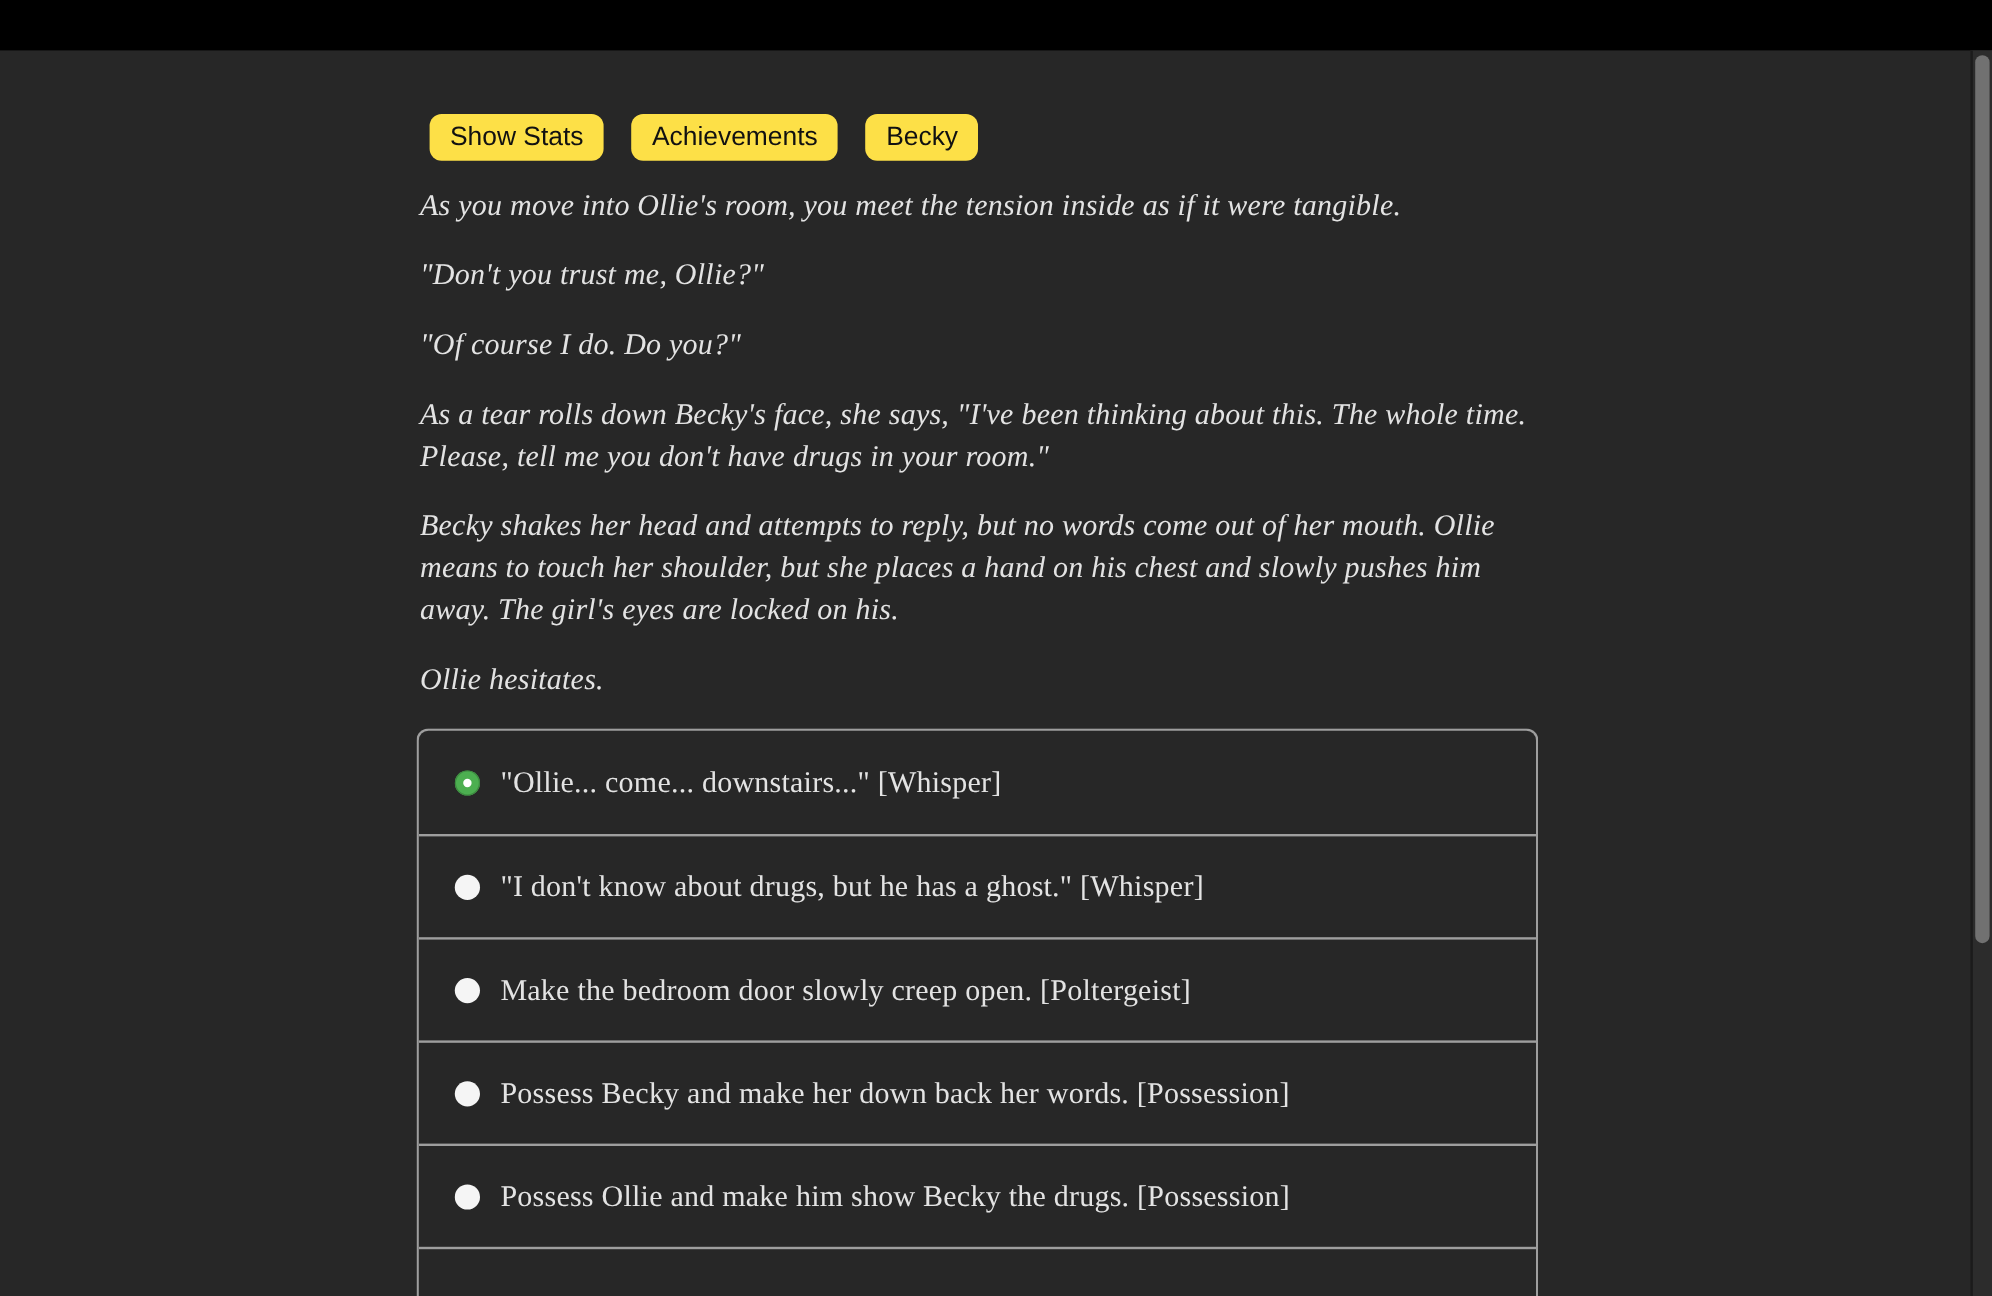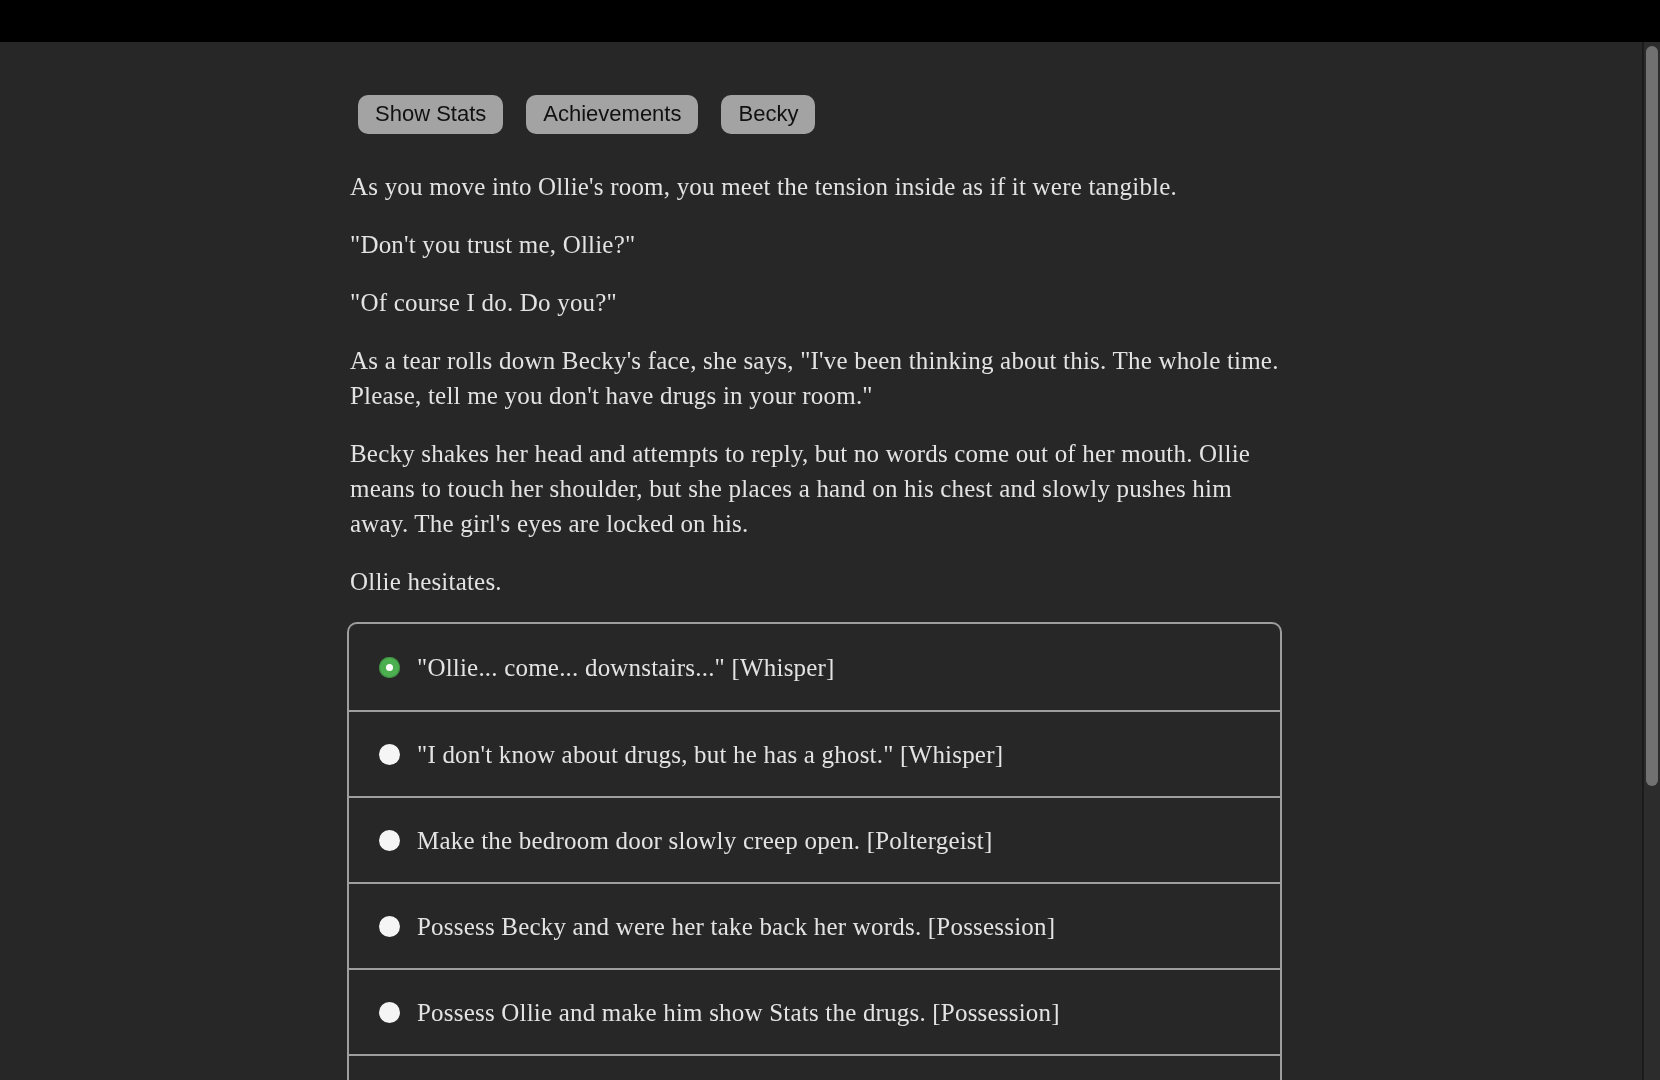--- a/index.html
+++ b/index.html
@@ -27,28 +27,28 @@
   }
   
   .content {
     margin-left:347px; width:935px;
   }
   .toolbar {
     margin-top:53px; margin-left:11px;
     display:flex; gap:23px;
   }
   .btn {
-    background:#a3a3a3; color:#111111;
+    background:#fde047; color:#111111;
     font-family:"Liberation Sans", sans-serif;
     font-size:22px; line-height:1;
     padding:8px 17px 9px;
     border:none; border-radius:10px;
     cursor:pointer; white-space:nowrap;
   }
-  .story { margin-top:35px; padding-left:3px; }
+  .story { margin-top:20px; padding-left:3px;font-style:italic; }
   .story p {
     font-size:25px; line-height:35px;
     margin-bottom:23px;
     letter-spacing:0.2px;
   }
   
   .choice-box {
     border:2px solid #9e9e9e;
     border-bottom:none;
     border-radius:10px 10px 0 0;
@@ -110,24 +110,24 @@
     <div class="choice-row">
       <span class="radio"></span>
       <span class="choice-label">"I don't know about drugs, but he has a ghost." [Whisper]</span>
     </div>
     <div class="choice-row">
       <span class="radio"></span>
       <span class="choice-label">Make the bedroom door slowly creep open. [Poltergeist]</span>
     </div>
     <div class="choice-row">
       <span class="radio"></span>
-      <span class="choice-label">Possess Becky and were her take back her words. [Possession]</span>
+      <span class="choice-label">Possess Becky and make her down back her words. [Possession]</span>
     </div>
     <div class="choice-row">
       <span class="radio"></span>
-      <span class="choice-label">Possess Ollie and make him show Stats the drugs. [Possession]</span>
+      <span class="choice-label">Possess Ollie and make him show Becky the drugs. [Possession]</span>
     </div>
     <div class="choice-row">
       
     </div>
   </div>
 
 </div>
 
 </body></html>

